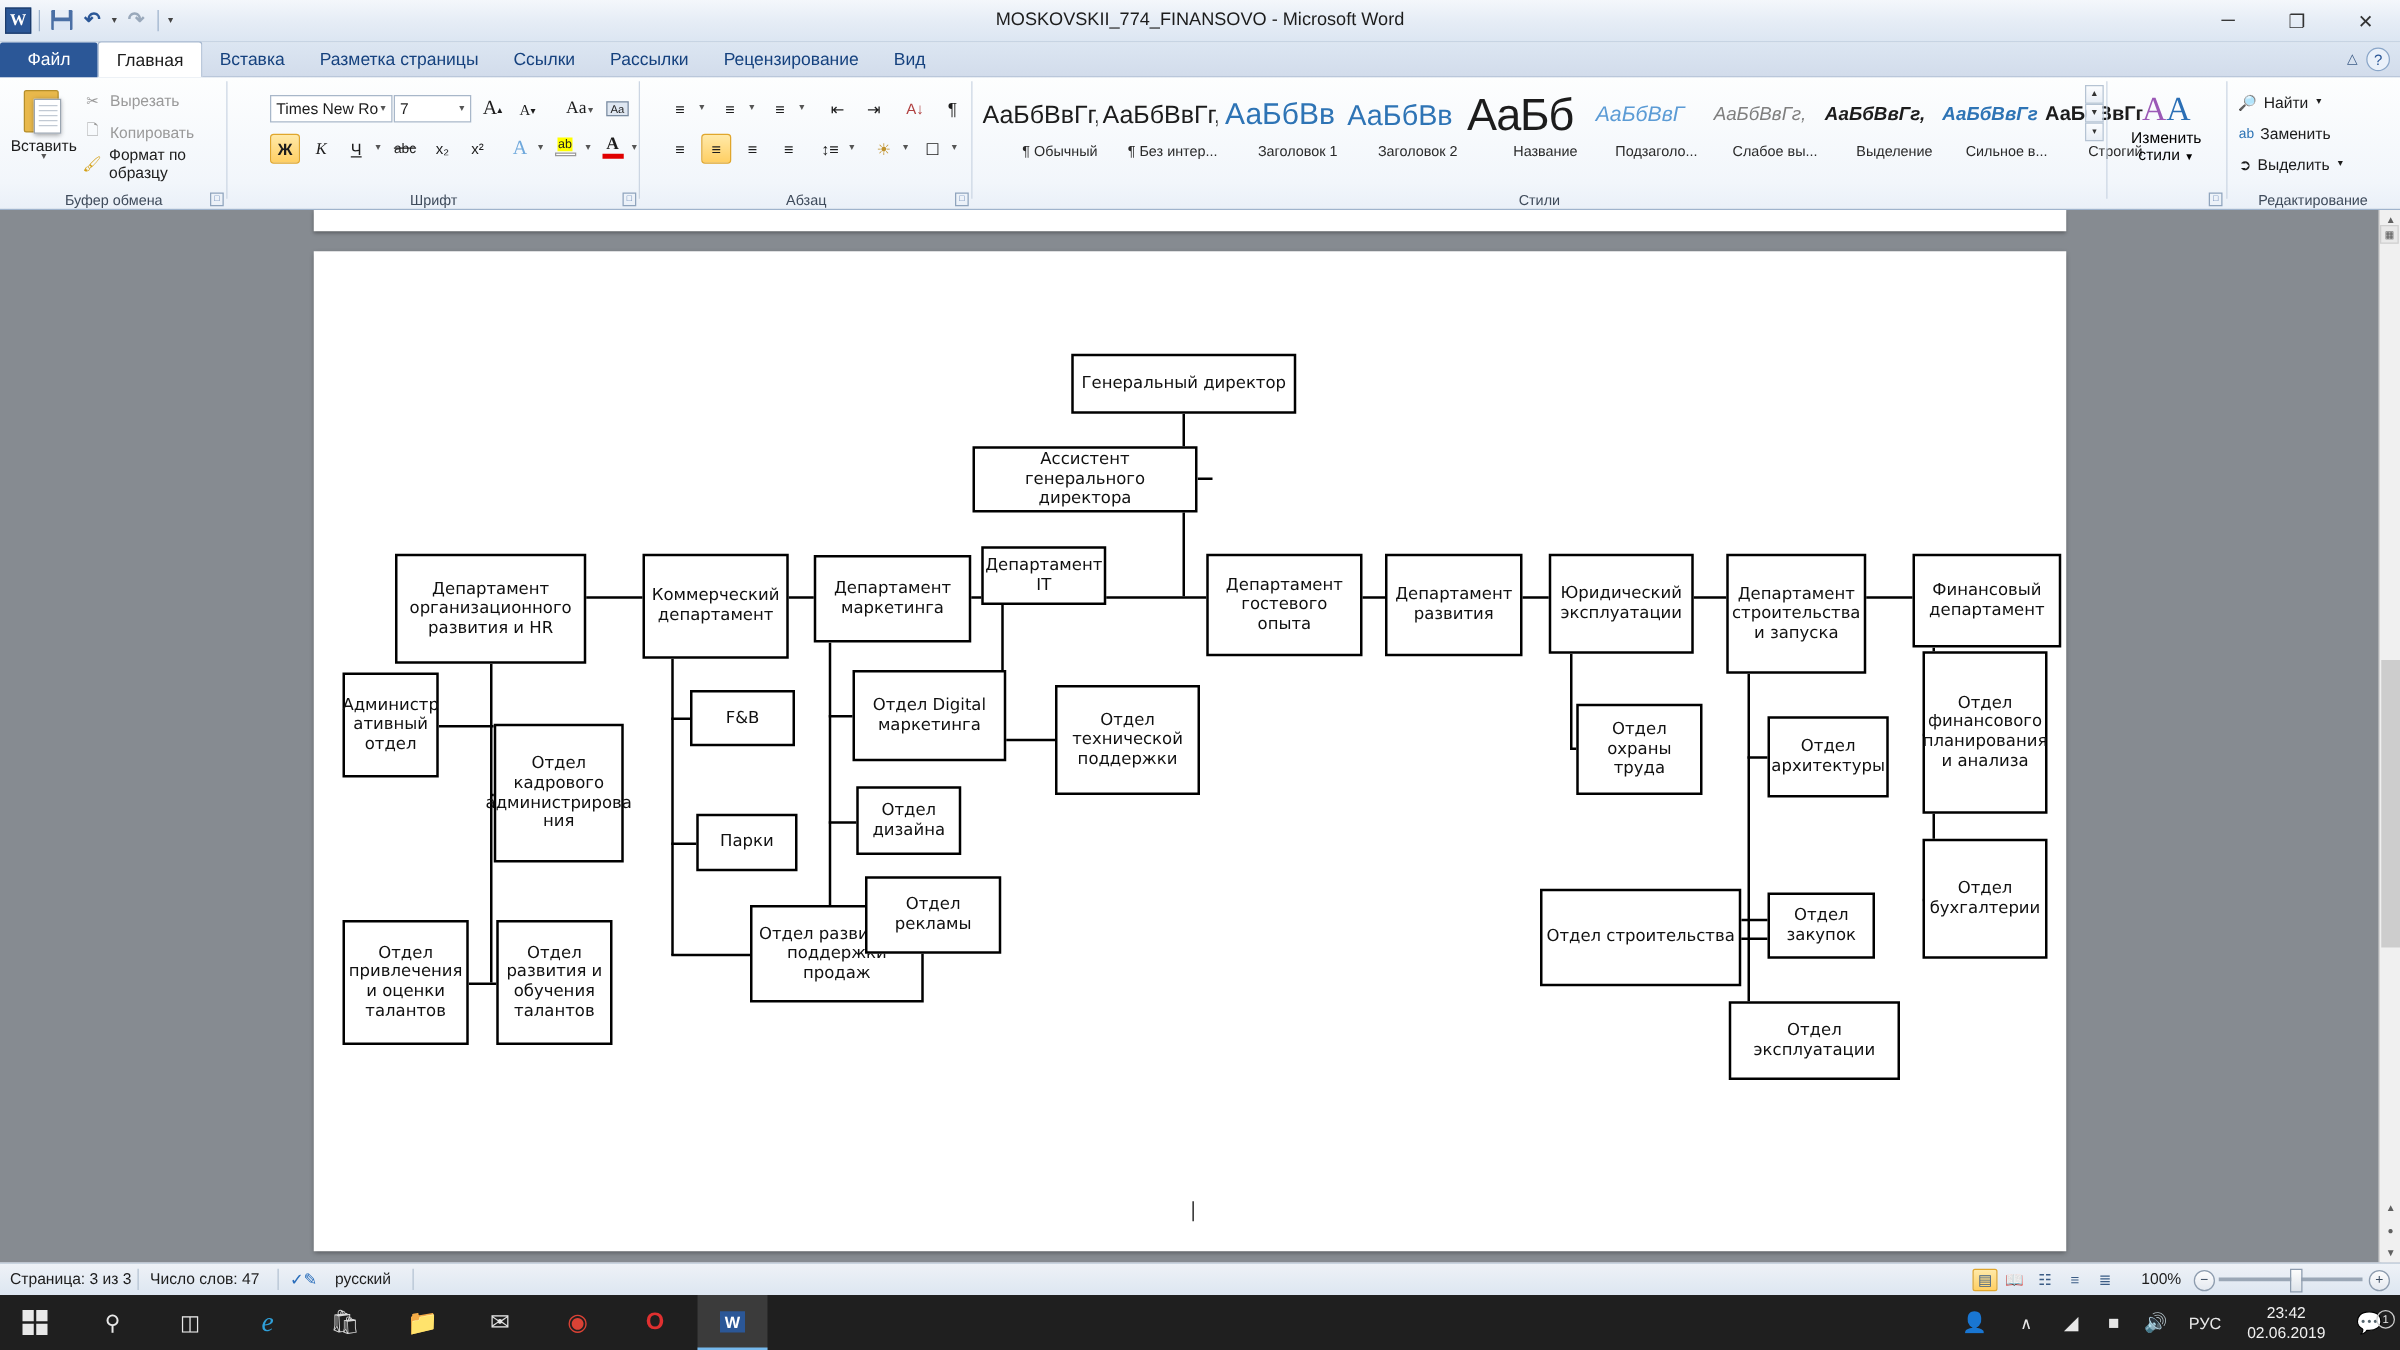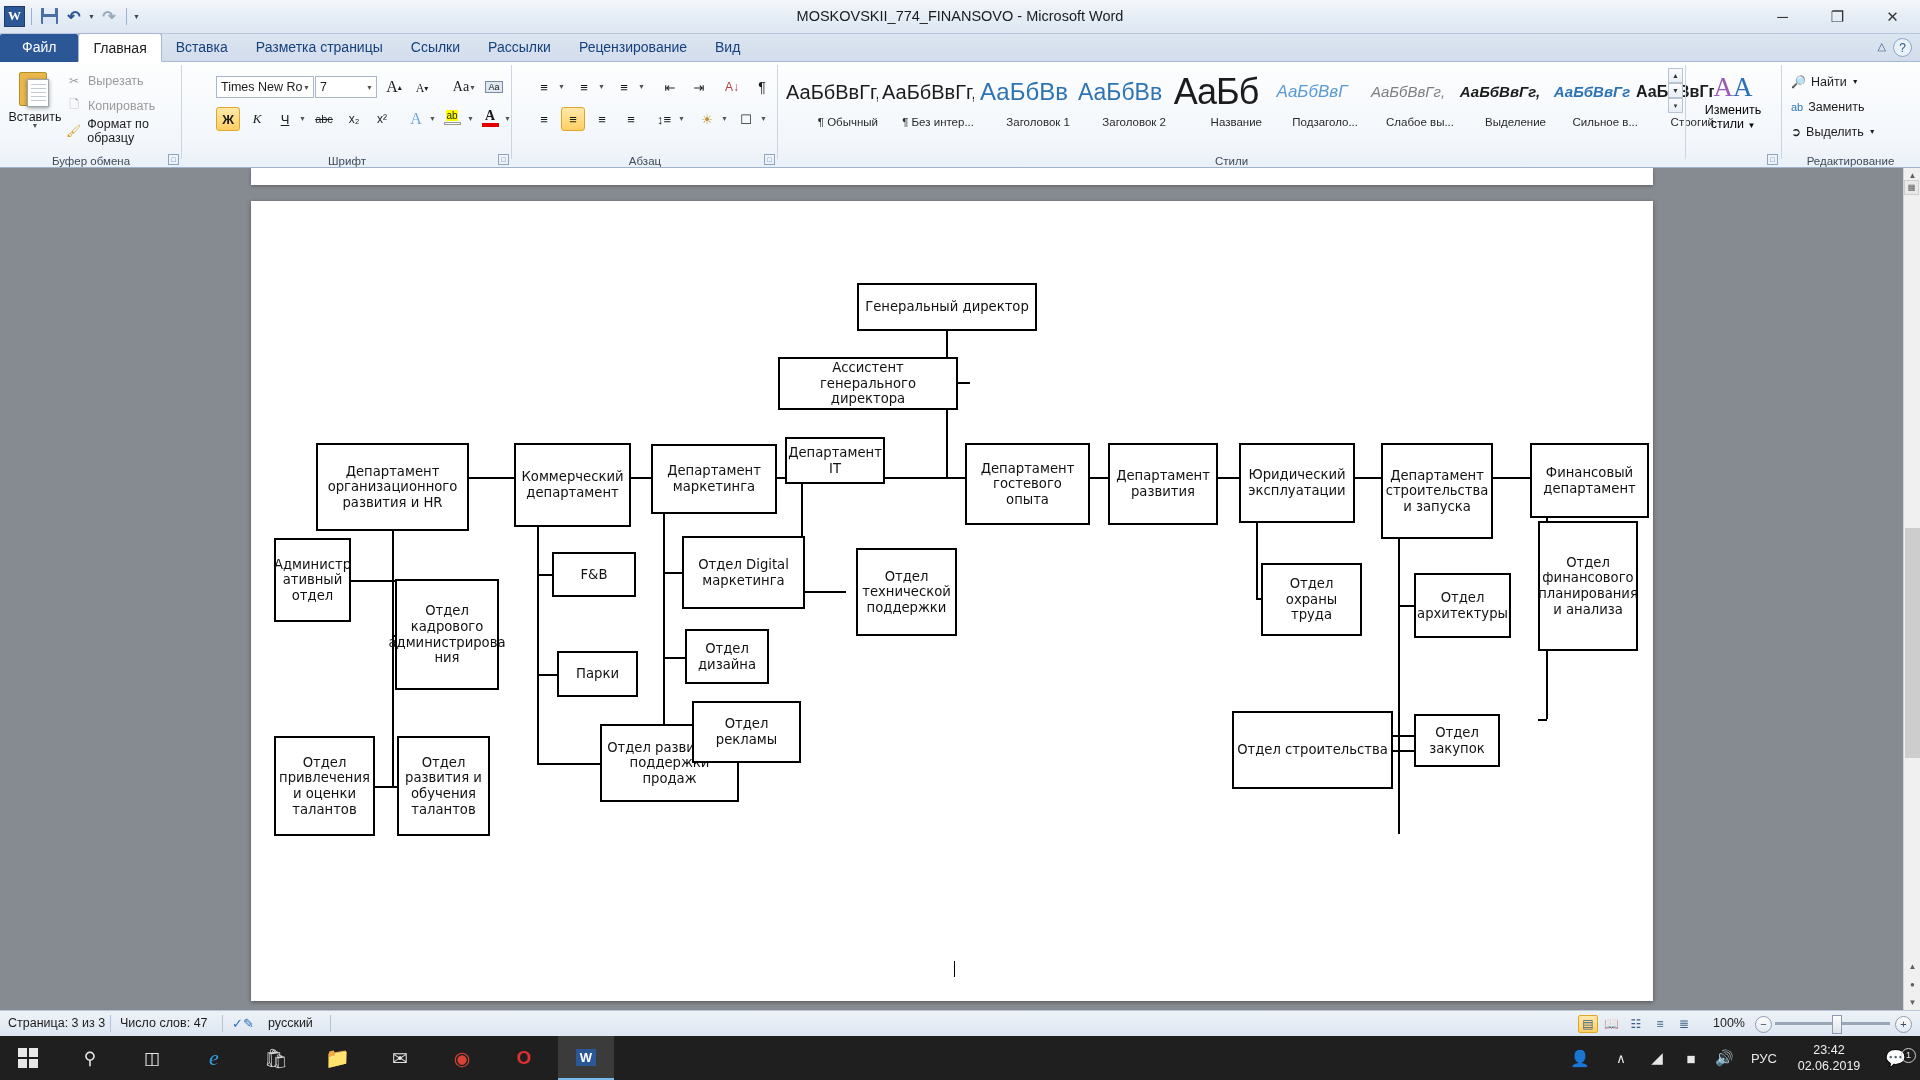--- a/index.html
+++ b/index.html
@@ -486,35 +486,37 @@
       <div class="node" style="left:301px; top:351px; width:84px;  height:45px;">F&amp;B</div>
       <div class="node" style="left:306px; top:450px; width:81px;  height:46px;">Парки</div>
       <div class="node" style="left:349px; top:523px; width:139px; height:78px;">Отдел развития и поддержки продаж</div>
 
       <div class="node" style="left:400px; top:243px; width:126px; height:70px;">Департамент маркетинга</div>
       <div class="node" style="left:431px; top:335px; width:123px; height:73px;">Отдел Digital маркетинга</div>
       <div class="node" style="left:434px; top:428px; width:84px;  height:55px;">Отдел дизайна</div>
       <div class="node" style="left:441px; top:500px; width:109px; height:62px;">Отдел рекламы</div>
 
       <div class="node" style="left:534px; top:236px; width:100px; height:47px;">Департамент IT</div>
-      <div class="node" style="left:593px; top:347px; width:101px; height:88px;margin-left:12px;">Отдел технической поддержки</div>
+      <div class="node" style="left:593px; top:347px; width:116px; height:88px;">Отдел технической поддержки</div>
 
       <div class="node" style="left:714px; top:242px; width:125px; height:82px;">Департамент гостевого опыта</div>
       <div class="node" style="left:857px; top:242px; width:110px; height:82px;">Департамент развития</div>
 
       <div class="node" style="left:988px;  top:242px; width:116px; height:80px;">Юридический эксплуатации</div>
       <div class="node" style="left:1010px; top:362px; width:101px; height:73px;">Отдел охраны  труда</div>
 
       <div class="node" style="left:1130px; top:242px; width:112px; height:96px;">Департамент строительства и запуска</div>
       <div class="node" style="left:1163px; top:372px; width:97px;  height:65px;">Отдел архитектуры</div>
       <div class="node" style="left:981px;  top:510px; width:161px; height:78px;">Отдел строительства</div>
       <div class="node" style="left:1163px; top:513px; width:86px;  height:53px;">Отдел закупок</div>
+      <div class="node" style="left:1132px; top:600px; width:137px; height:63px;">Отдел эксплуатации</div>
 
       <div class="node" style="left:1287px; top:320px; width:100px; height:130px;">Отдел финансового планирования и анализа</div>
       <div class="node" style="left:1279px; top:242px; width:119px; height:75px;">Финансовый департамент</div>
+      <div class="node" style="left:1287px; top:470px; width:100px; height:96px;">Отдел бухгалтерии</div>
 
       <div class="caret"></div>
     </div>
   </div>
 </div>
 
 <div class="vscroll">
   <div class="vs-btn" style="top:0px;">▲</div>
   <div class="thumb"></div>
   <div class="vs-btn" style="bottom:36px;">▲</div>

